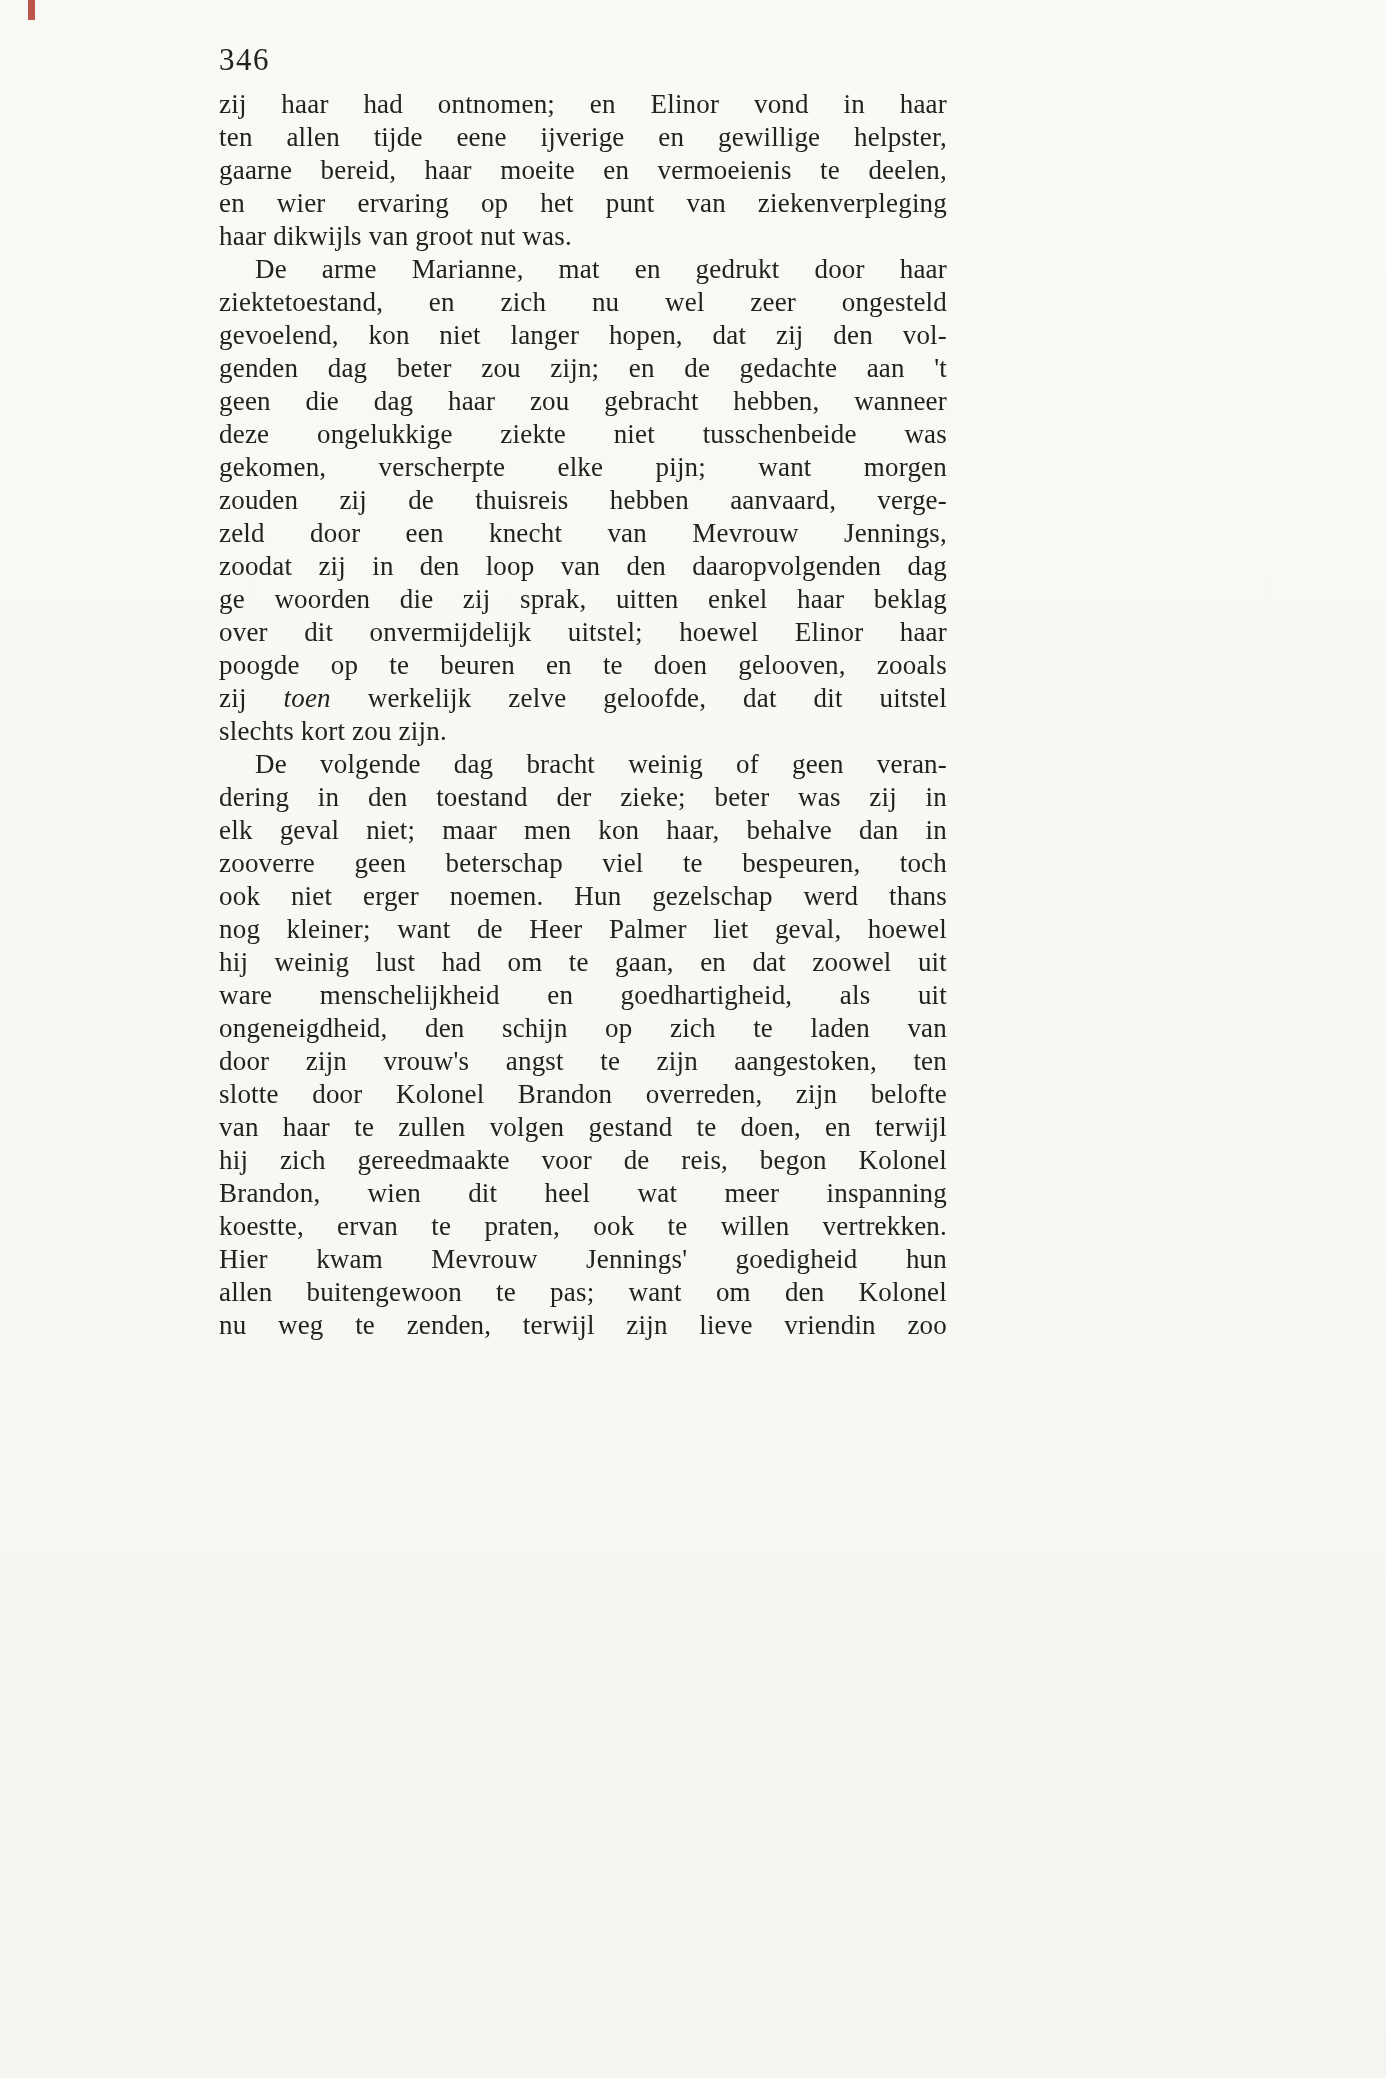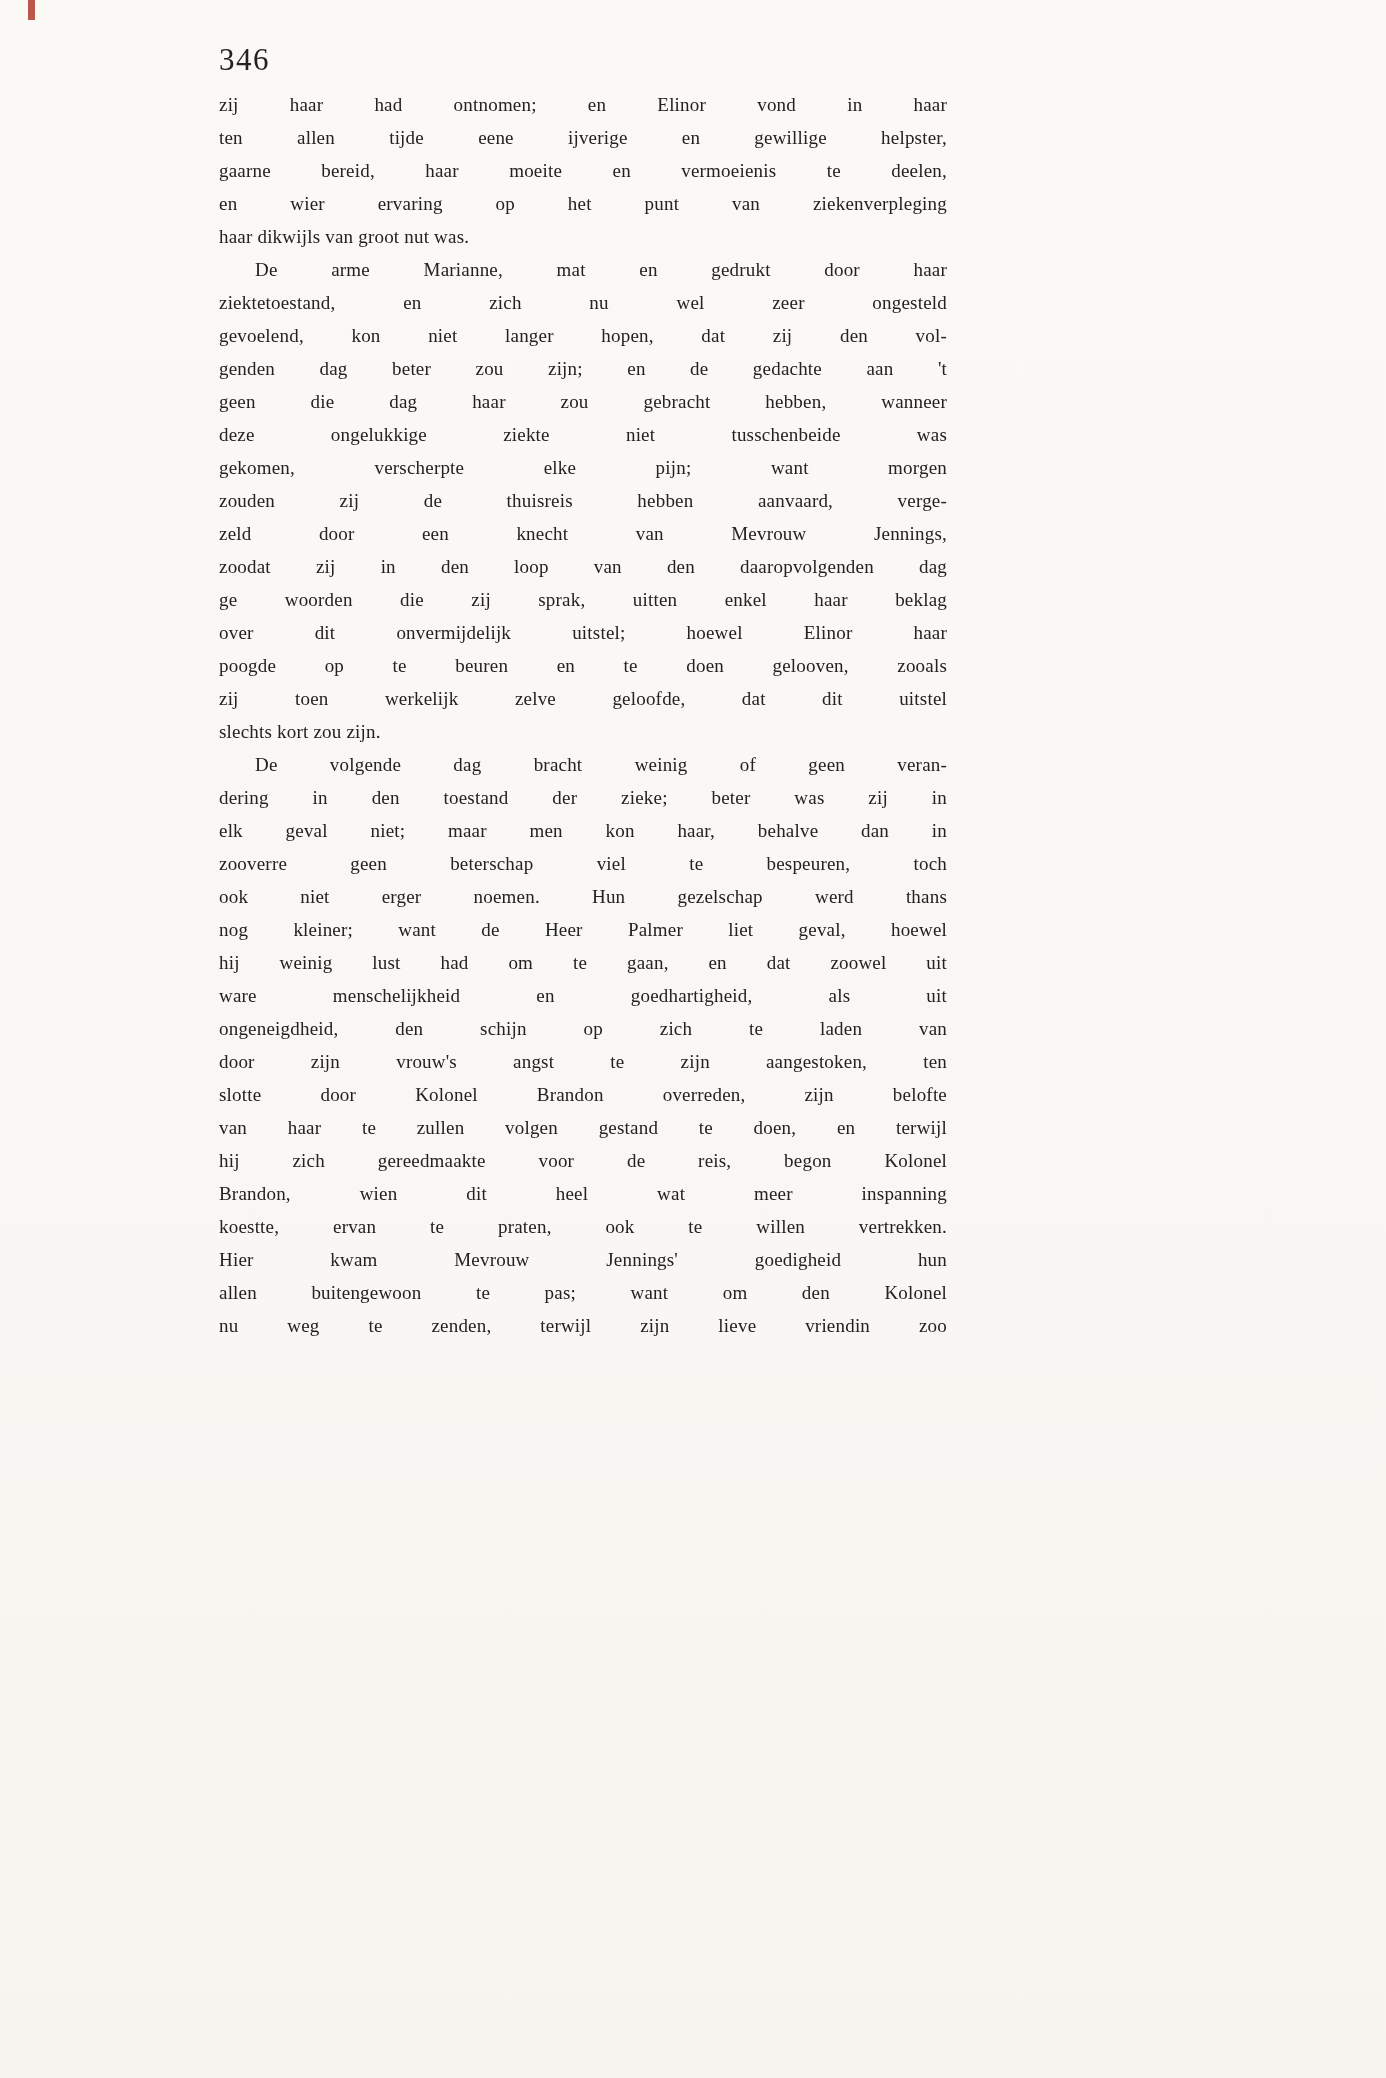--- a/index.html
+++ b/index.html
@@ -32,35 +32,35 @@
     width: 728px;
   }
   .page-number {
     font-size: 31px;
     line-height: 36px;
     letter-spacing: 1.5px;
     margin-bottom: 10px;
     color: #23221f;
   }
   .paragraph .line {
-    font-size: 19px;
+    font-size: 27px;
     line-height: 33px;
     letter-spacing: 0.2px;
     text-align: justify;
     text-align-last: justify;
     white-space: normal;
     color: #23221f;
   }
   .paragraph.end-left .line:last-child {
     text-align-last: left;
   }
   .paragraph.indent .line:first-child {
     text-indent: 36px;
   }
-  .italic { }
+  .italic { font-style: italic; }
 </style>
 </head>
 <body>
 
 <div class="page">
   <div class="scan-mark"></div>
   <div class="text-block">
     <div class="page-number">346</div>
     <div class="paragraph end-left">
         <div class="line">zij haar had ontnomen; en Elinor vond in haar</div>

